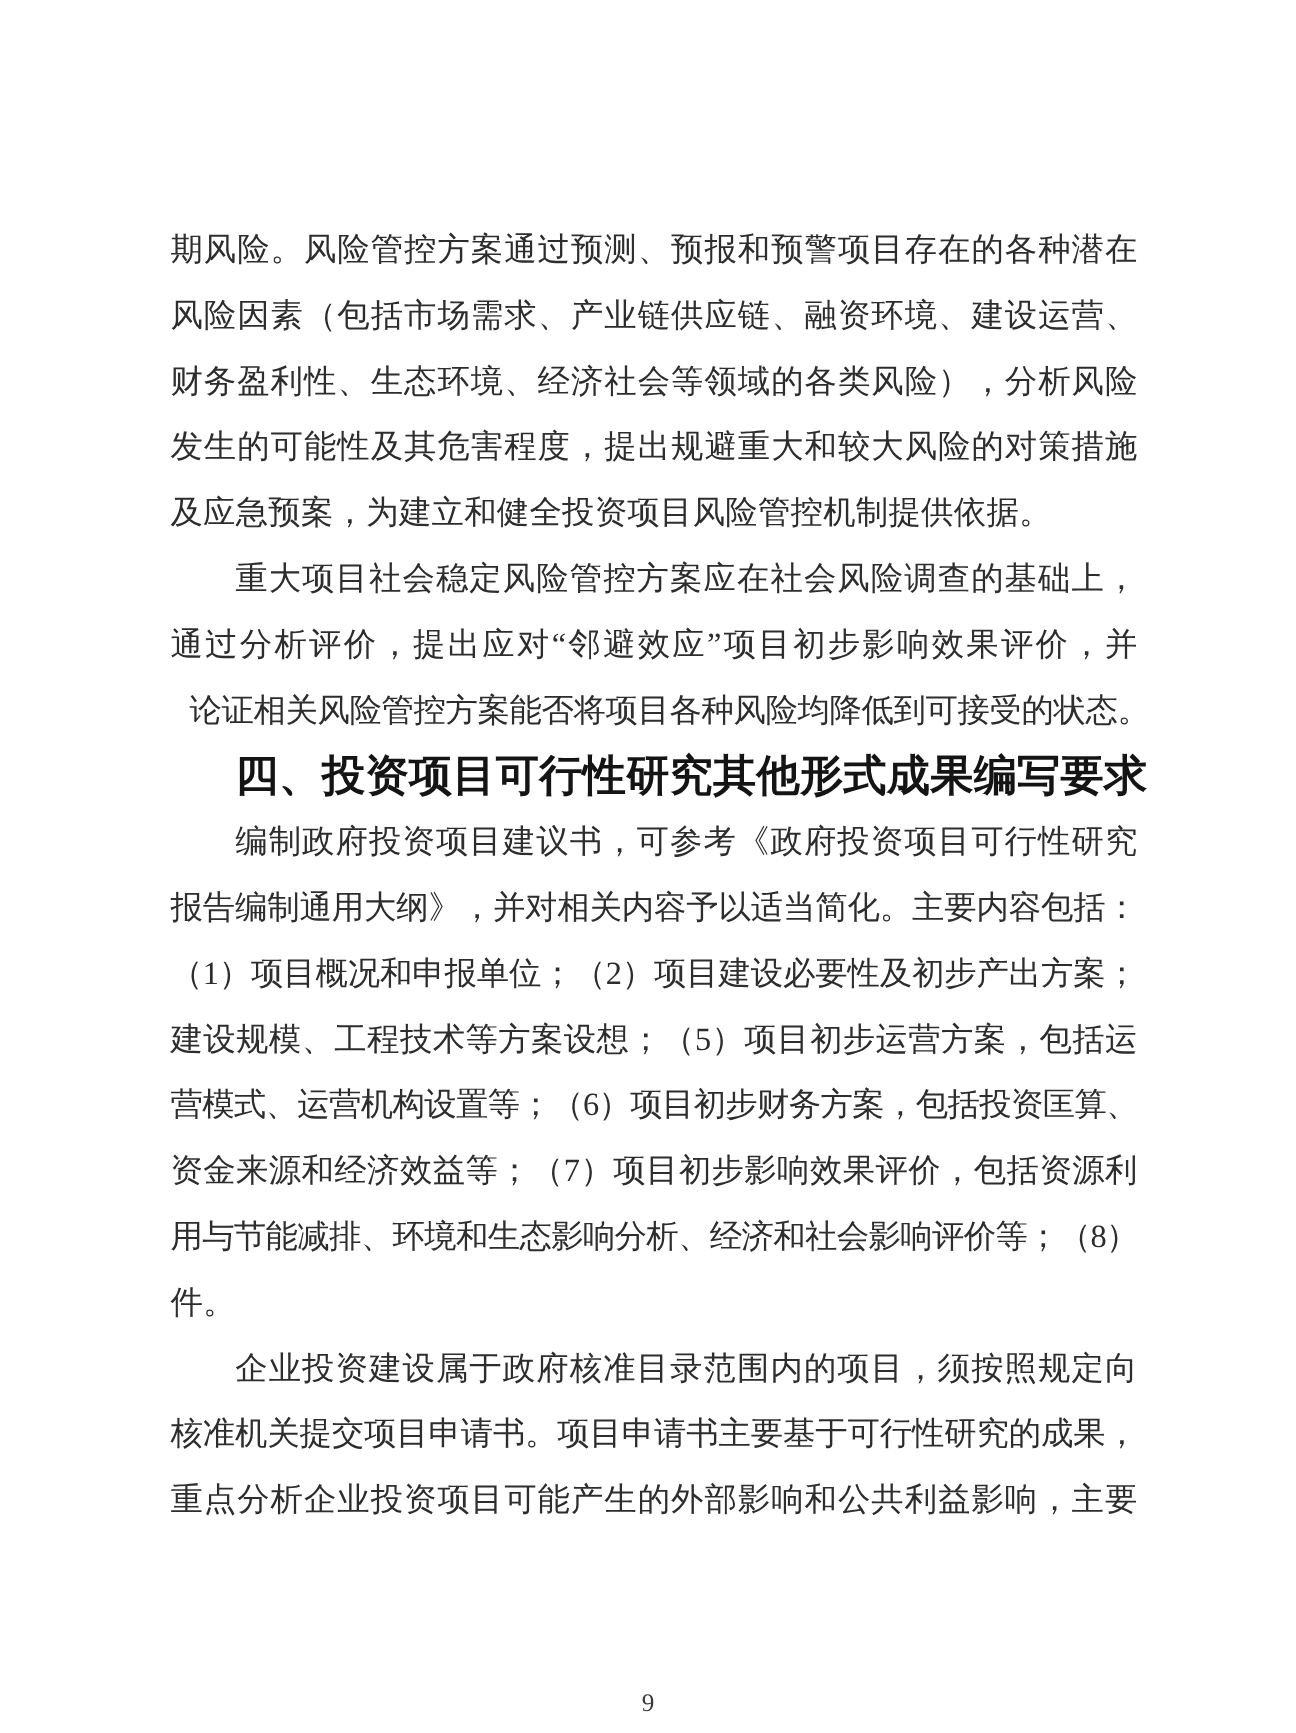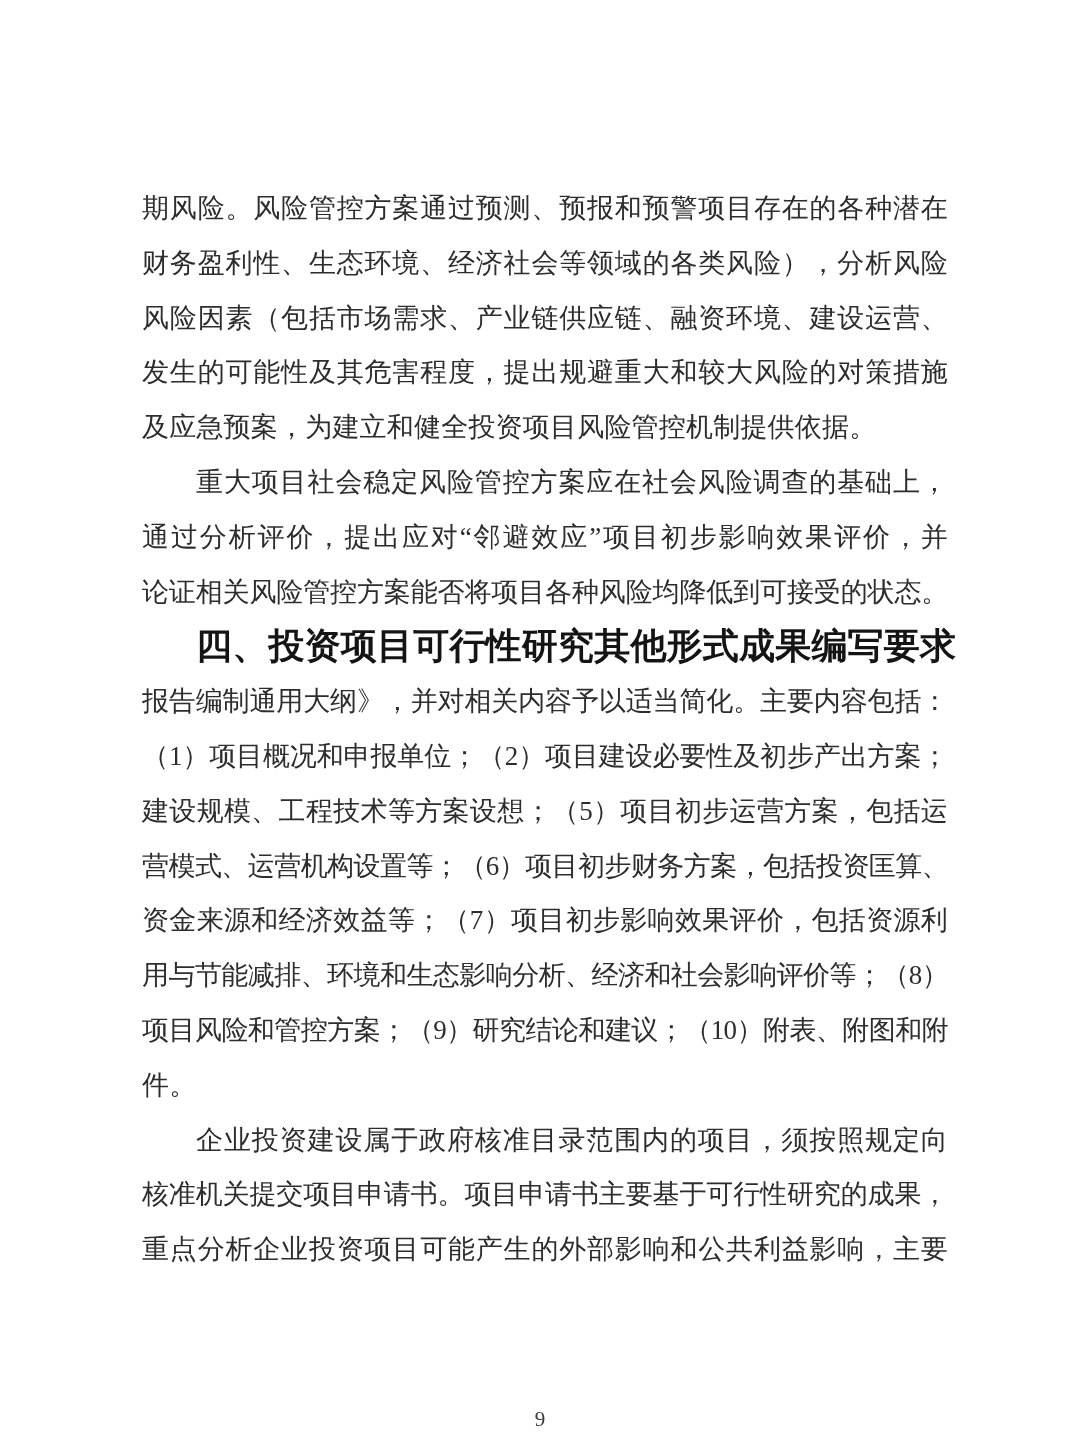--- a/index.html
+++ b/index.html
@@ -51,34 +51,34 @@
     color: #3a3a3a;
     font-family: "Liberation Serif", "DejaVu Serif", serif;
   }
 </style>
 </head>
 <body>
 
 <div class="page">
   <div class="text-block">
       <div class="line fill">期风险。风险管控方案通过预测、预报和预警项目存在的各种潜在</div>
+      <div class="line fill">风险因素（包括市场需求、产业链供应链、融资环境、建设运营、</div>
       <div class="line fill">财务盈利性、生态环境、经济社会等领域的各类风险），分析风险</div>
-      <div class="line fill">风险因素（包括市场需求、产业链供应链、融资环境、建设运营、</div>
       <div class="line fill">发生的可能性及其危害程度，提出规避重大和较大风险的对策措施</div>
       <div class="line">及应急预案，为建立和健全投资项目风险管控机制提供依据。</div>
       <div class="line indent fill">重大项目社会稳定风险管控方案应在社会风险调查的基础上，</div>
       <div class="line fill">通过分析评价，提出应对“邻避效应”项目初步影响效果评价，并</div>
-      <div class="line fill" style="letter-spacing: -0.333333px;">论证相关风险管控方案能否将项目各种风险均降低到可接受的状态。</div>
+      <div class="line fill" style="letter-spacing: -0.333333px; margin-left: 16px;">论证相关风险管控方案能否将项目各种风险均降低到可接受的状态。</div>
       <div class="line heading indent">四、投资项目可行性研究其他形式成果编写要求</div>
+      <div class="line indent fill">编制政府投资项目建议书，可参考《政府投资项目可行性研究</div>
       <div class="line fill" style="letter-spacing: -0.333333px;">报告编制通用大纲》，并对相关内容予以适当简化。主要内容包括：</div>
       <div class="line fill" style="letter-spacing: -0.322581px;">（1）项目概况和申报单位；（2）项目建设必要性及初步产出方案；</div>
       <div class="line fill">建设规模、工程技术等方案设想；（5）项目初步运营方案，包括运</div>
       <div class="line fill" style="letter-spacing: -0.774194px;">营模式、运营机构设置等；（6）项目初步财务方案，包括投资匡算、</div>
       <div class="line fill">资金来源和经济效益等；（7）项目初步影响效果评价，包括资源利</div>
       <div class="line fill" style="letter-spacing: -0.774194px;">用与节能减排、环境和生态影响分析、经济和社会影响评价等；（8）</div>
-      <div class="line fill" style="letter-spacing: -0.75px;">项目风险和管控方案；（9）研究结论和建议；（10）附表、附图和附</div>
       <div class="line">件。</div>
       <div class="line indent fill">企业投资建设属于政府核准目录范围内的项目，须按照规定向</div>
       <div class="line fill" style="letter-spacing: -0.333333px;">核准机关提交项目申请书。项目申请书主要基于可行性研究的成果，</div>
       <div class="line fill">重点分析企业投资项目可能产生的外部影响和公共利益影响，主要</div>
     </div>
   <div class="footer">9</div>
 </div>
 
 </body></html>

